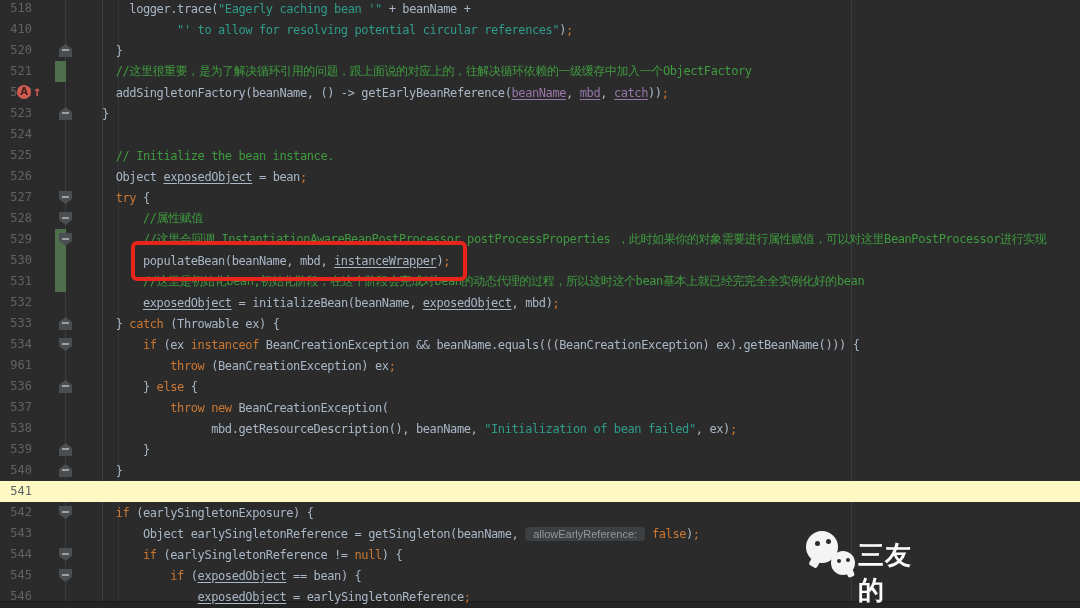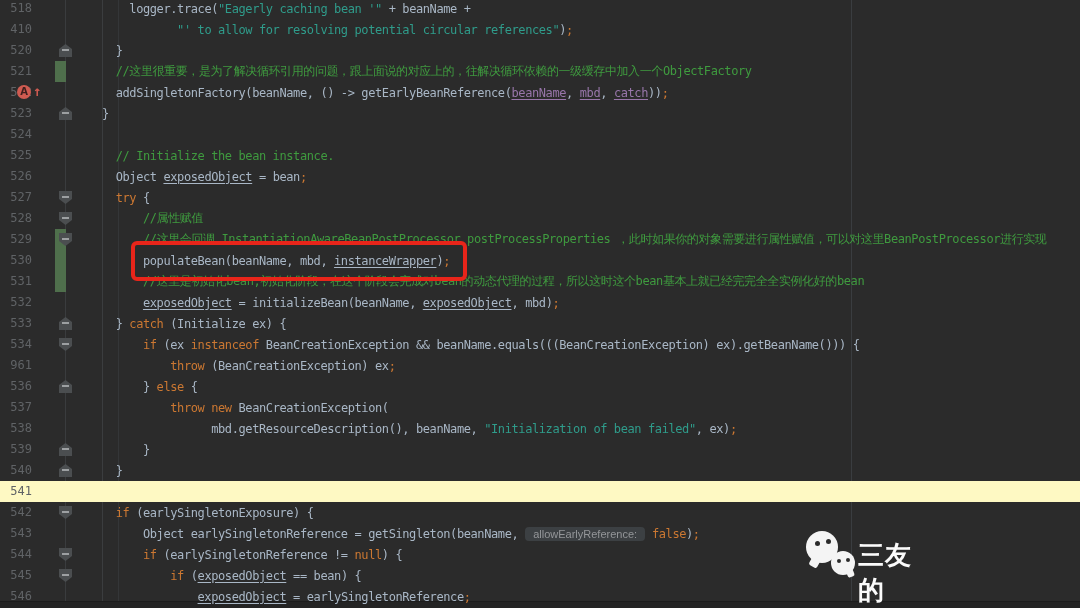--- a/index.html
+++ b/index.html
@@ -182,21 +182,21 @@
         </div>
         <div class="code">      <span class="tk-v">exposedObject</span><span class="tk-p"> = initializeBean(beanName, </span><span class="tk-v">exposedObject</span><span class="tk-p">, mbd)</span><span class="tk-x">;</span></div>
       </div>
       <div class="line">
         <div class="gutter">
           <span class="num">533</span>
           <div class="fold close">
             <i></i>
           </div>
         </div>
-        <div class="code">  <span class="tk-p">} </span><span class="tk-k">catch</span><span class="tk-p"> (Initialize ex) {</span></div>
+        <div class="code">  <span class="tk-p">} </span><span class="tk-k">catch</span><span class="tk-p"> (Throwable ex) {</span></div>
       </div>
       <div class="line">
         <div class="gutter">
           <span class="num">534</span>
           <div class="fold open">
             <i></i>
           </div>
         </div>
         <div class="code">      <span class="tk-k">if</span><span class="tk-p"> (ex </span><span class="tk-k">instanceof</span><span class="tk-p"> BeanCreationException &amp;&amp; beanName.equals(((BeanCreationException) ex).getBeanName())) {</span></div>
       </div>

